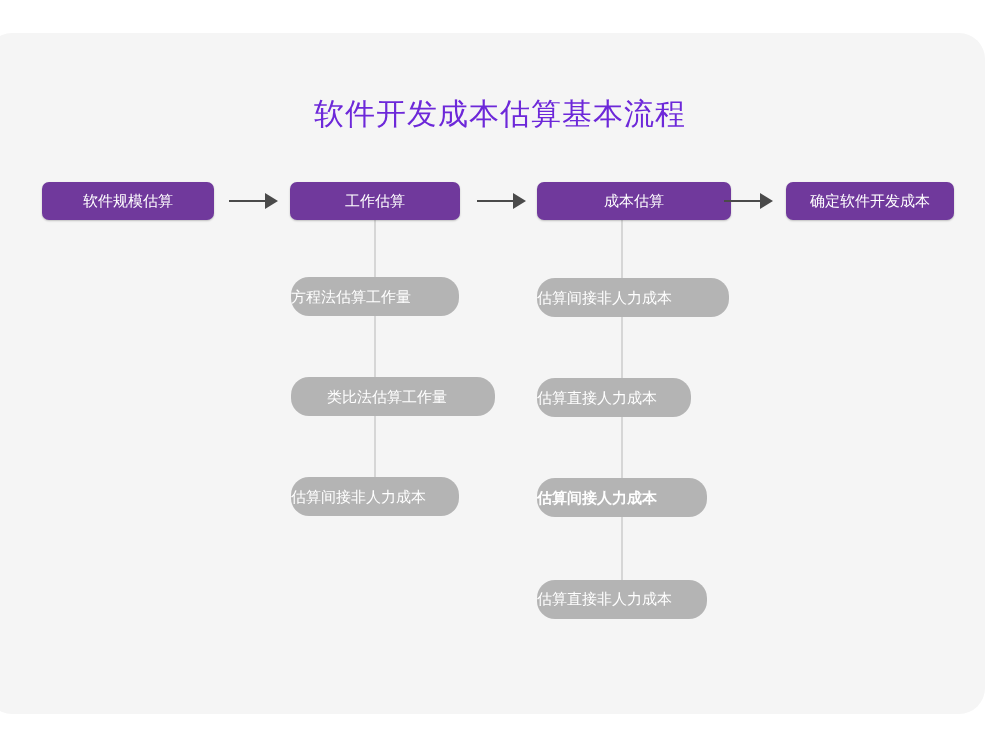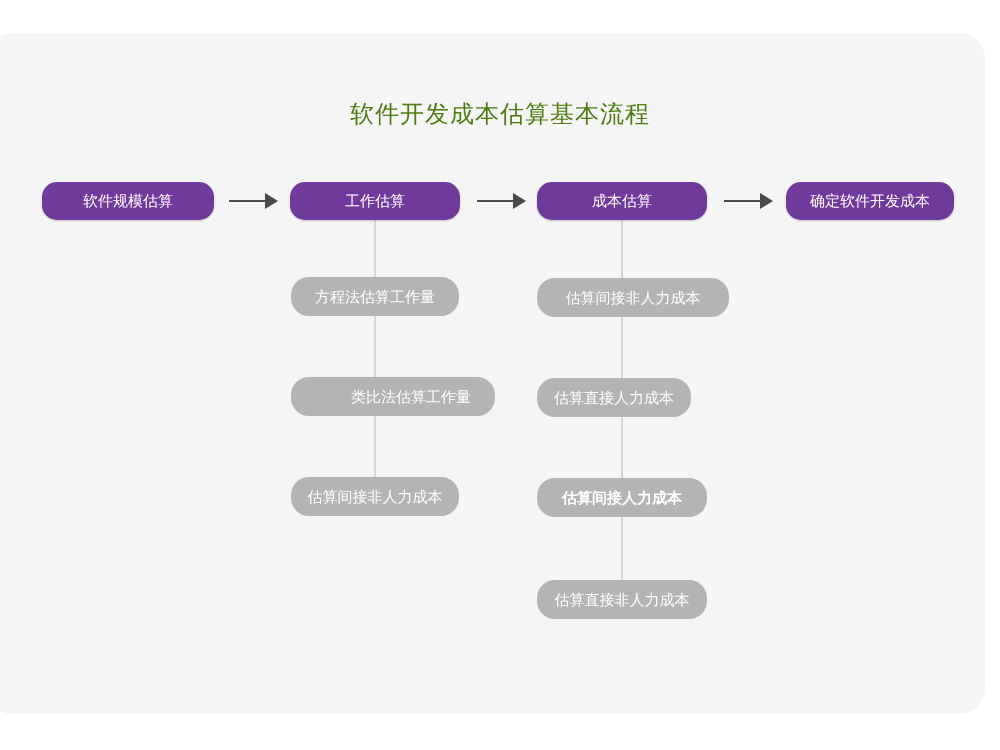--- a/index.html
+++ b/index.html
@@ -32,40 +32,40 @@
     border-radius: 26px;
   }
 
   
   .page-title {
     position: absolute;
     left: 0;
     top: 94px;
     width: 1000px;
     text-align: center;
-    font-size: 24px;
+    font-size: 30px;
     line-height: 40px;
-    color: #4d7c0f;
+    color: #6d28d9;
     letter-spacing: 1px;
     white-space: nowrap;
   }
 
   
   .connector {
     position: absolute;
     width: 2px;
     background: #d6d6d6;
   }
 
   
   .stage-box {
     position: absolute;
     height: 38px;
     background: #70399c;
-    border-radius: 15px;
+    border-radius: 7px;
     color: #ffffff;
     font-size: 15px;
     line-height: 38px;
     text-align: center;
     white-space: nowrap;
     box-shadow: 0 1px 2px rgba(0,0,0,0.22);
   }
 
   
   .arrow {
@@ -95,21 +95,20 @@
 
   
   .sub-box {
     position: absolute;
     height: 39px;
     background: #b4b4b4;
     border-radius: 18px;
     color: #ffffff;
     font-size: 15px;
     line-height: 39px;
-    text-align: center;
     white-space: nowrap;
   }
 </style>
 </head>
 <body>
 
 <div id="canvas">
 
   <div class="card"></div>
 
@@ -126,36 +125,36 @@
     <div class="head"></div>
   </div>
 
   <div class="stage-box" style="left:290px; top:182px; width:170px;text-align:center;">工作估算</div>
 
   <div class="arrow" style="left:477px;">
     <div class="shaft"></div>
     <div class="head"></div>
   </div>
 
-  <div class="stage-box" style="left:537px; top:182px; width:170px;">成本估算</div>
+  <div class="stage-box" style="left:537px; top:182px; width:194px;">成本估算</div>
 
   <div class="arrow" style="left:724px;">
     <div class="shaft"></div>
     <div class="head"></div>
   </div>
 
   <div class="stage-box" style="left:786px; top:182px; width:168px;text-align:center;">确定软件开发成本</div>
 
   <div class="sub-box" style="left:291px; top:277px; width:168px;">方程法估算工作量</div>
 
   <div class="sub-box" style="left:291px; top:377px; width:168px;padding-left:36px;">类比法估算工作量</div>
 
   <div class="sub-box" style="left:291px; top:477px; width:168px;">估算间接非人力成本</div>
 
   <div class="sub-box" style="left:537px; top:278px; width:192px;">估算间接非人力成本</div>
 
   <div class="sub-box" style="left:537px; top:378px; width:154px;">估算直接人力成本</div>
 
   <div class="sub-box" style="left:537px; top:478px; width:170px;font-weight:bold;">估算间接人力成本</div>
 
-  <div class="sub-box" style="left:537px; top:580px; width:170px;">估算直接非人力成本</div>
+  <div class="sub-box" style="left:537px; top:580px; width:170px;font-family:Liberation Serif, serif;">估算直接非人力成本</div>
 
 </div>
 
 </body></html>

